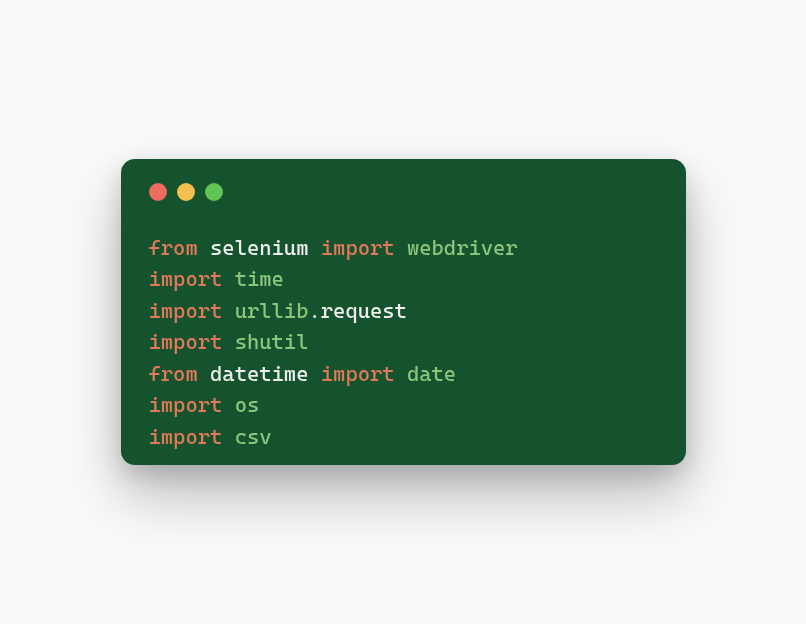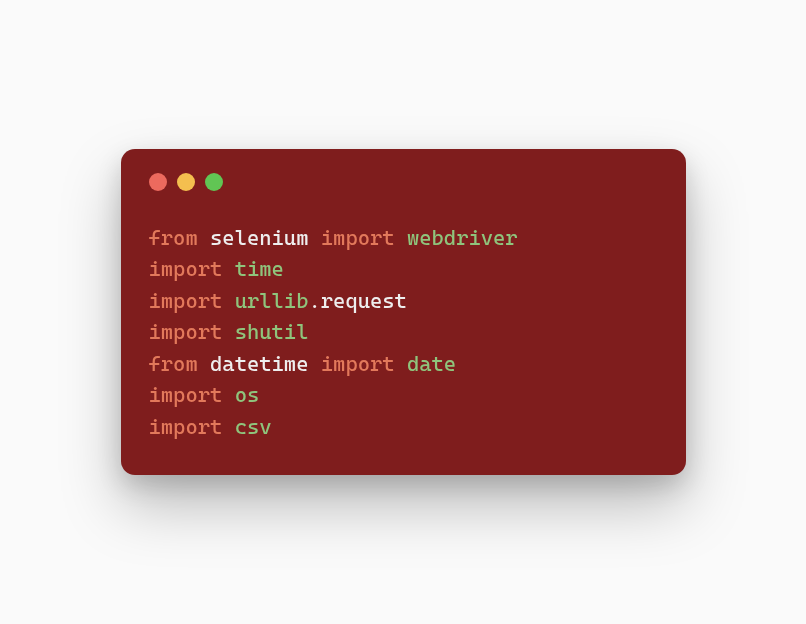--- a/index.html
+++ b/index.html
@@ -11,24 +11,24 @@
       width: 806px;
       height: 624px;
       background: #fafafa;
       display: flex;
       align-items: center;
       justify-content: center;
       font-family: ui-monospace, "SF Mono", "Monaco", "Cascadia Code", "Roboto Mono", Consolas, "Courier New", monospace;
     }
     .window {
       width: 565px;
-      background: #7f1d1d;
+      background: #14532d;
       border-radius: 14px;
       box-shadow: 0 30px 60px rgba(0,0,0,0.25), 0 10px 25px rgba(0,0,0,0.15);
-      padding: 24px 28px 32px 28px;
+      padding: 24px 28px 12px 28px;
     }
     .traffic-lights {
       display: flex;
       gap: 10px;
       margin-bottom: 32px;
     }
     .light {
       width: 18px;
       height: 18px;
       border-radius: 50%;

